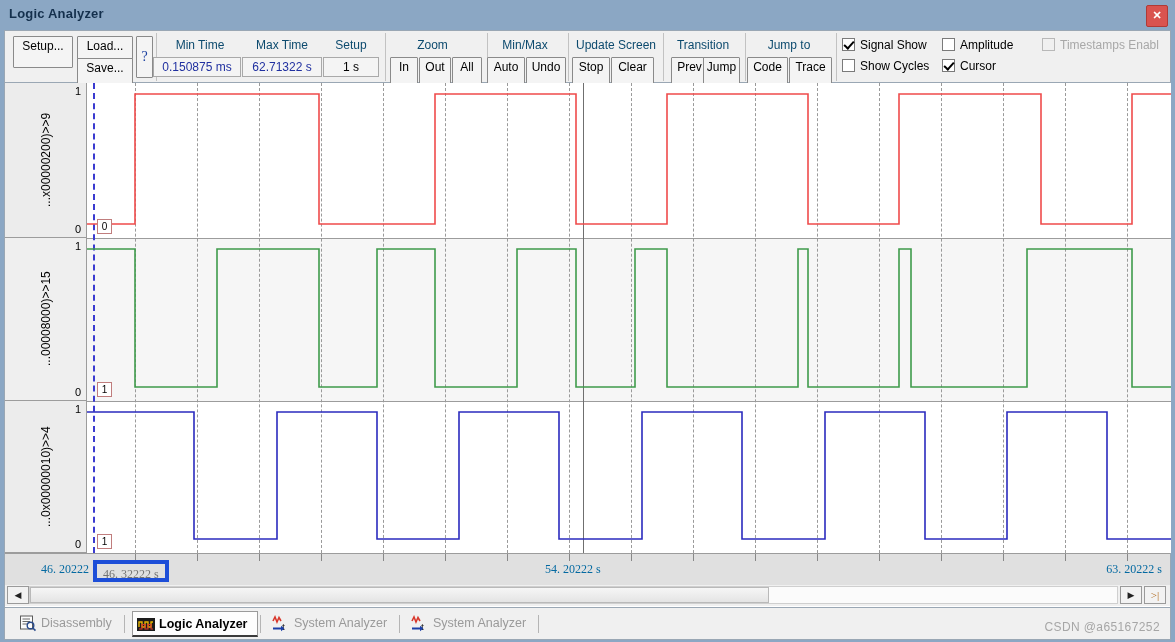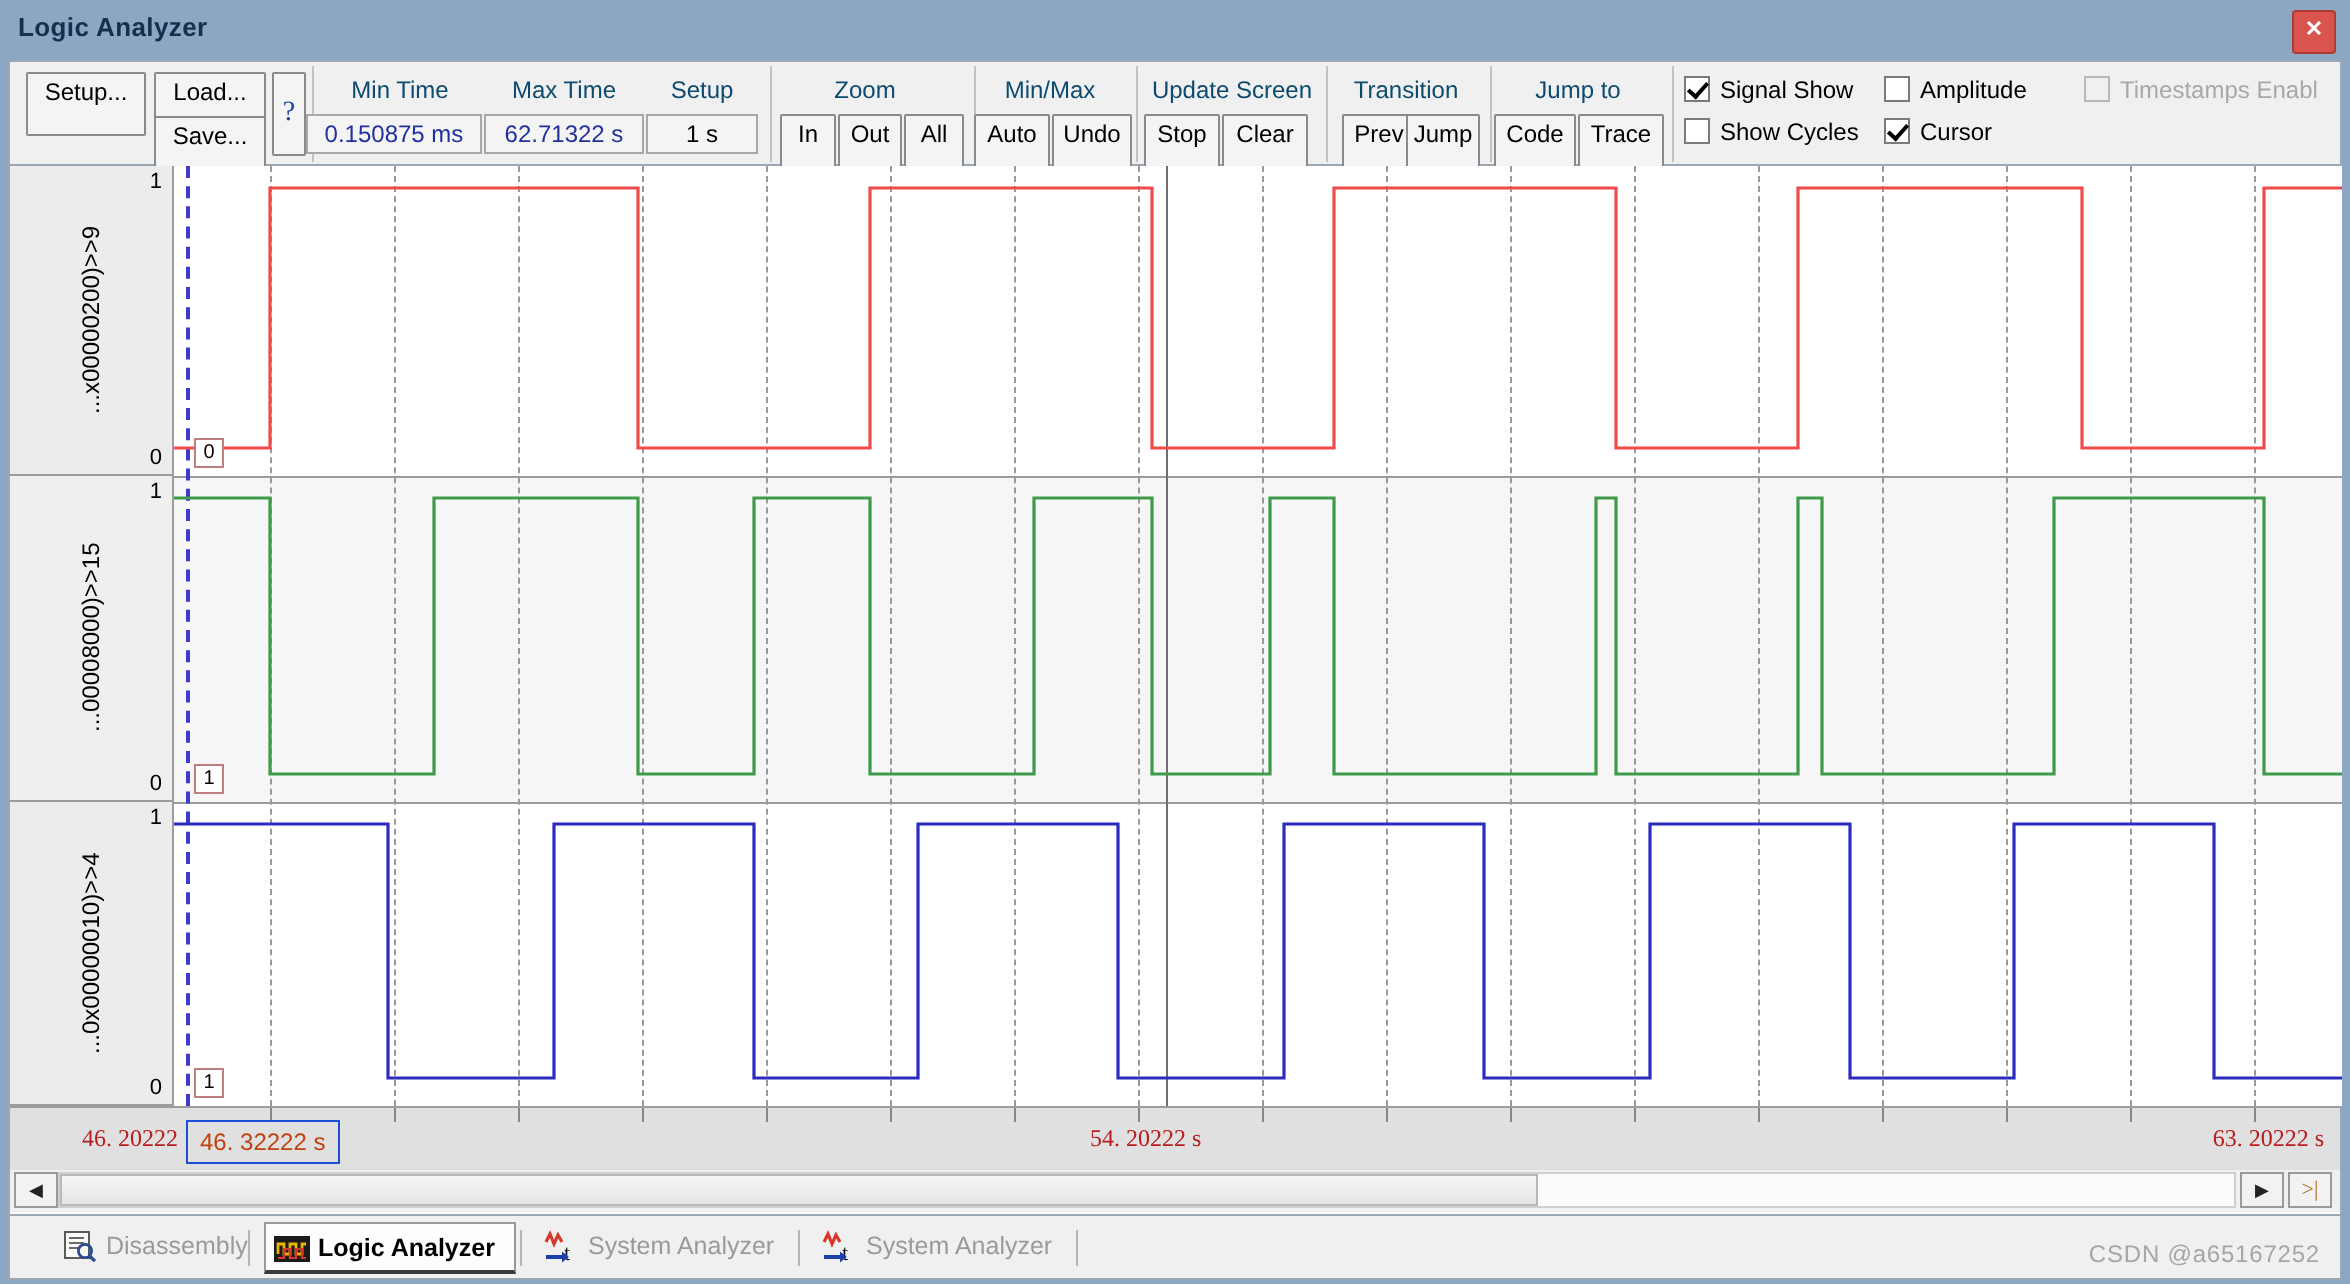--- a/index.html
+++ b/index.html
@@ -76,26 +76,26 @@
     border-left:2px dashed #3b3bd0;}
   svg.wave{position:absolute;left:0;top:0;overflow:visible;}
   .sigbox{position:absolute;width:15px;height:15px;background:#fff;
     border:1px solid #c07d7d;box-sizing:border-box;font-size:10px;
     line-height:13px;text-align:center;color:#000;z-index:6;}
   
   #timeaxis{position:absolute;left:0;top:470px;width:100%;height:32px;
     background:#e0e0e0;border-top:1px solid #9c9c9c;box-sizing:border-box;}
   #ticks{position:absolute;left:82px;top:0;right:0;height:7px;}
   .tick{position:absolute;top:0;width:0;height:7px;border-left:1px solid #888;}
-  .tlabel{position:absolute;top:8px;font-size:12px;color:#b91c1c;
+  .tlabel{position:absolute;top:8px;font-size:12px;color:#0369a1;
     font-family:"Liberation Serif",serif;white-space:nowrap;}
   #cursorbox{position:absolute;top:6px;height:22px;line-height:20px;
-    background:#e0e0e0;border:1px solid #1d4ed8;box-sizing:border-box;
-    font-size:12px;color:#c2410c;padding:0 6px;white-space:nowrap;
-    font-family:Liberation Sans, sans-serif;}
+    background:#e0e0e0;border:4px solid #1d4ed8;box-sizing:border-box;
+    font-size:12px;color:#737373;padding:0 6px;white-space:nowrap;
+    font-family:Liberation Serif, serif;}
   
   #hscroll{position:absolute;left:0;top:502px;width:100%;height:21px;
     background:#f0f0f0;box-sizing:border-box;}
   .sbtn{position:absolute;top:1px;height:18px;width:22px;background:#f2f2f2;
     border:1px solid #9a9a9a;box-sizing:border-box;cursor:pointer;
     font-size:9px;line-height:16px;text-align:center;color:#222;}
   #strack{position:absolute;left:24px;top:1px;height:18px;
     background:#fbfbfb;border:1px solid #cfcfcf;box-sizing:border-box;}
   #sthumb{position:absolute;left:0;top:0;height:16px;
     background:linear-gradient(#f6f6f6,#e4e4e4);border:1px solid #b9b9b9;
@@ -284,21 +284,21 @@
         </div>
         <div class="sbtn" id="sright" style="left: 1115px;">▶</div>
         <div id="sjump" style="left: 1139px;">&gt;|</div>
       </div>
 
     </div>
   </div>
 
   <div id="tabbar">
     <div id="watermark">CSDN @a65167252</div>
-  <div class="tab" style="left: 22px;"><span class="tabicon"><svg viewBox="0 0 18 17" width="18" height="17">
+  <div class="tab" style="left: 10px;"><span class="tabicon"><svg viewBox="0 0 18 17" width="18" height="17">
             <rect x="1.5" y="1" width="12" height="13" fill="#fbfbfb" stroke="#5a5a5a"></rect>
             <line x1="3.5" y1="4" x2="11" y2="4" stroke="#6a6a6a"></line>
             <line x1="3.5" y1="6.5" x2="11" y2="6.5" stroke="#6a6a6a"></line>
             <line x1="3.5" y1="9" x2="9" y2="9" stroke="#6a6a6a"></line>
             <circle cx="11.5" cy="10.5" r="3.3" fill="none" stroke="#2b4c8c" stroke-width="1.4"></circle>
             <line x1="13.8" y1="13" x2="16.5" y2="15.6" stroke="#2b4c8c" stroke-width="1.6"></line>
           </svg></span><span>Disassembly</span></div>
       <div class="tabdiv" style="left: 119px;"></div>
       <div class="tab active" style="left: 127px;"><span class="tabicon"><svg viewBox="0 0 18 17" width="18" height="17">
             <rect x="0.5" y="2.5" width="17" height="12" fill="#1b1b1b" stroke="#1b1b1b"></rect>

